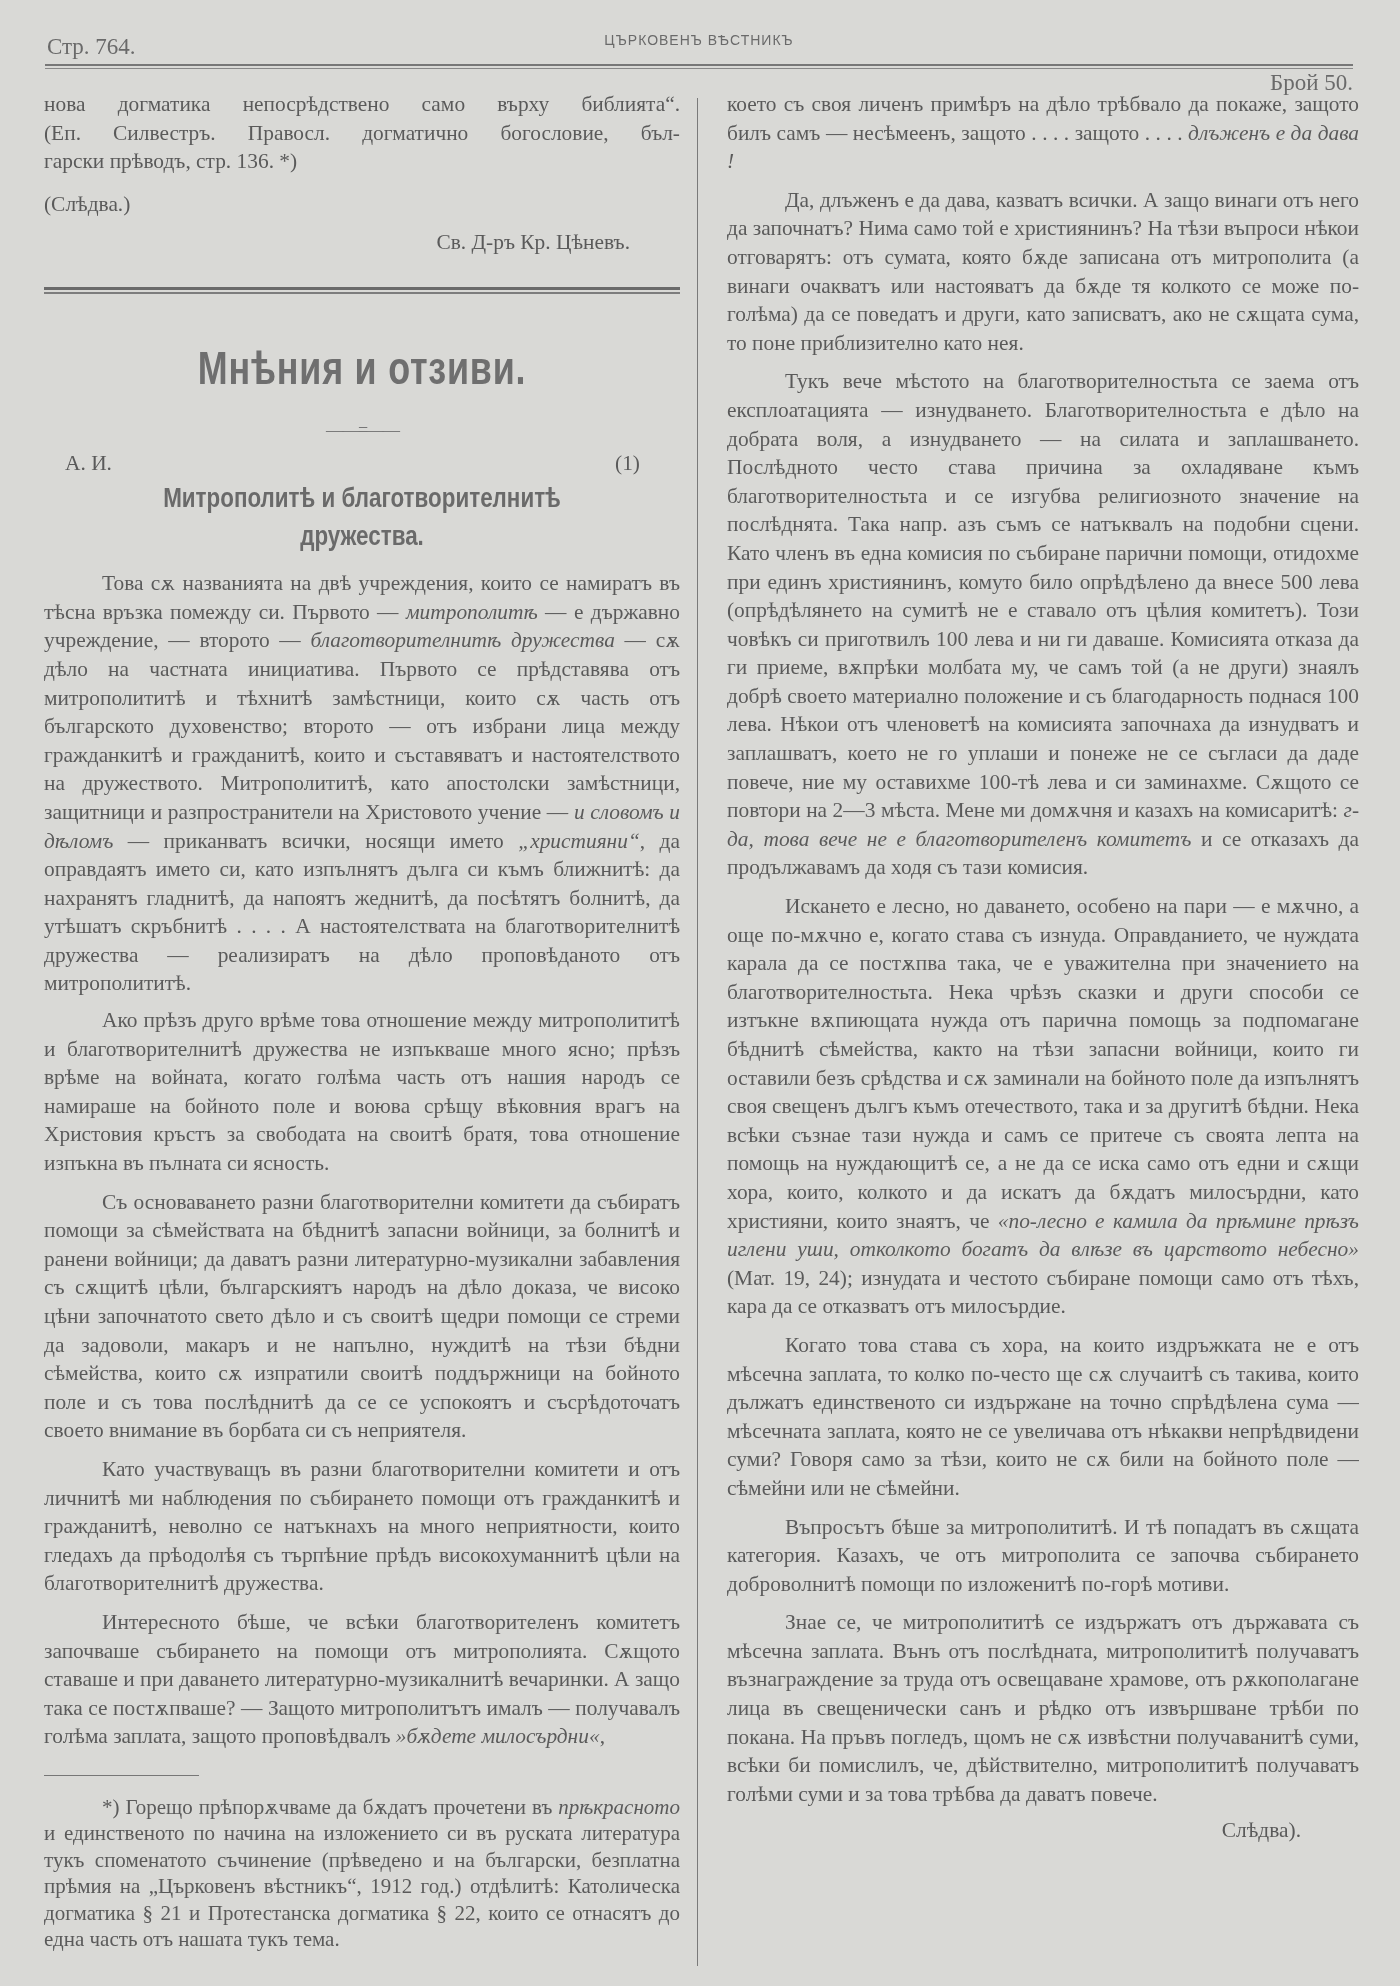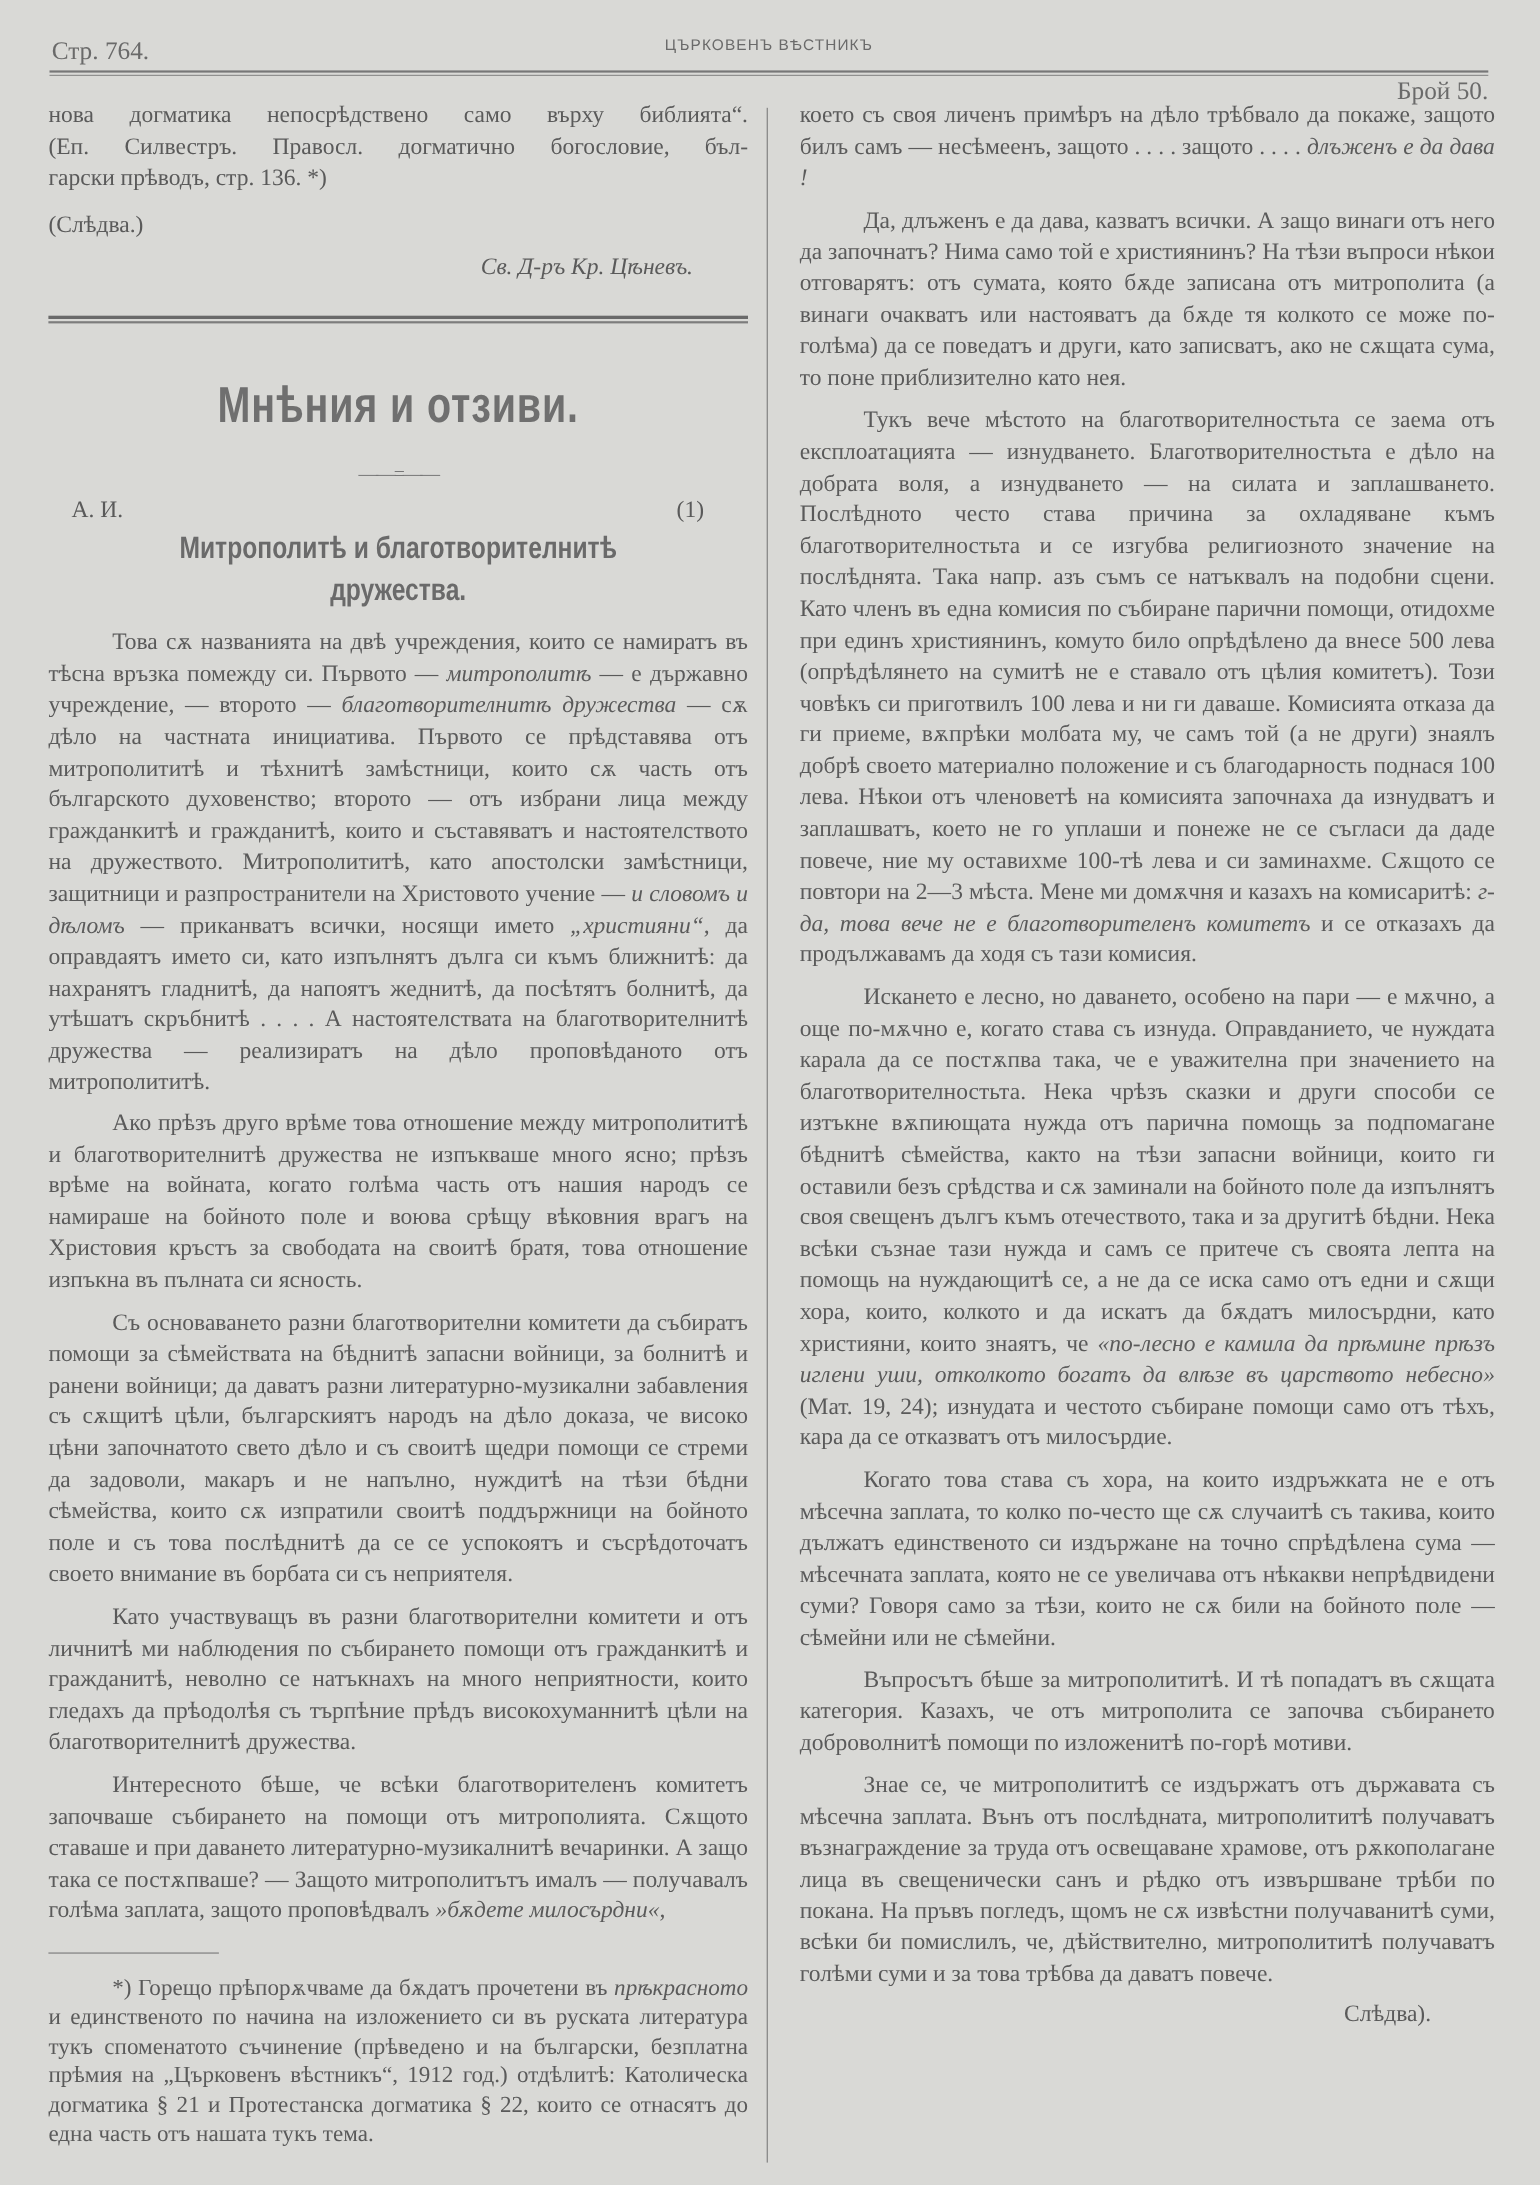--- a/index.html
+++ b/index.html
@@ -22,21 +22,21 @@
   .col { position: absolute; top: 90px; font-size: 21.4px; line-height: 28.6px; text-align: justify; }
   .col-left { left: 44px; width: 636px; }
   .col-right { left: 727px; width: 632px; }
   .col-divider { position: absolute; left: 697px; top: 98px; width: 1px; height: 1868px; background: #7a7a7a; }
 
   p { margin: 0; }
   .indent { text-indent: 58px; }
   .line { display: block; }
   .it { font-style: italic; }
   .right { text-align: left; }
-  .signature { text-align: right; font-style: italic; padding-right: 50px; margin-top: 10px; }
+  .signature { text-align: right; padding-right: 50px; margin-top: 10px; }
   .cont { text-align: right; padding-right: 58px; margin-top: 8px; }
 
   .section-rule { margin: 30px 0 0 0; height: 2px; border-top: 3px solid #6a6a6a; border-bottom: 2px solid #7d7d7d; }
   .section-title {
     text-align: center; font-family: "Liberation Sans", sans-serif; font-weight: bold;
     font-size: 46px; line-height: 60px; margin-top: 44px; color: #6f6f6f;
     transform: scaleX(0.78); letter-spacing: 1px;
   }
   .ornament { text-align: center; margin: 18px 0 4px; color: #777; font-size: 18px; letter-spacing: -2px; }
   .byline-row { display: flex; justify-content: space-between; padding-right: 40px; margin-top: 4px; margin-left: 21px; }

